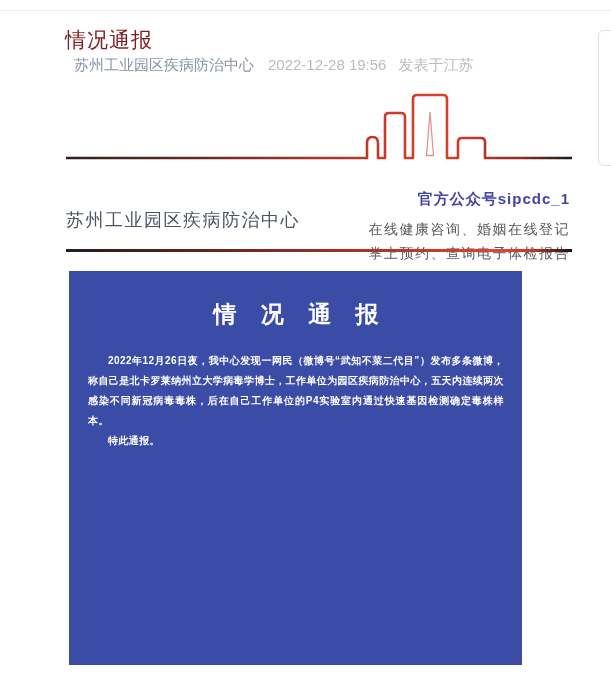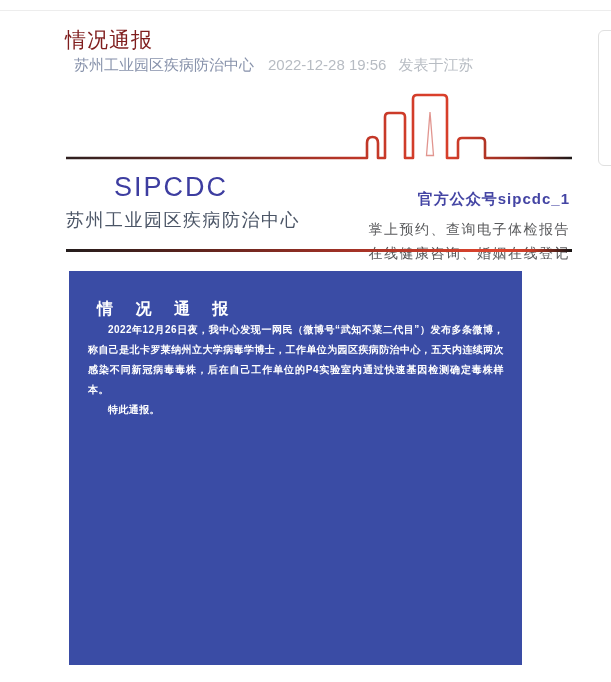--- a/index.html
+++ b/index.html
@@ -59,22 +59,22 @@
     background:linear-gradient(90deg,#241d1d 0%,#55221c 22%,#a03126 55%,#e0452e 86%,#c23a26 92%,#161313 100%);
   }
 
   
   .notice {
     position:absolute; left:69px; top:271px; width:453px; height:394px;
     background:#3a4ca5; color:#ffffff; overflow:hidden;
     padding:28px 18px 0 19px;
   }
   .notice-title {
-    font-size:16px; font-weight:bold;
-    letter-spacing:9px; text-indent:9px; 
+    text-align:center; font-size:23px; font-weight:bold;
+    letter-spacing:9px; text-indent:9px; margin-bottom:21px;
   }
   .notice-body p {
     font-size:10px; font-weight:bold; line-height:20px;
     text-indent:2em; text-align:justify; letter-spacing:0.4px;
   }
 </style>
 </head>
 <body>
 
 <div class="top-divider"></div>
@@ -100,27 +100,26 @@
       </linearGradient>
     </defs>
     <path d="M0,66 L301,66 L301,51 Q301,45 306.5,45 Q312,45 312,51 L312,66
              L319,66 L319,25 Q319,21 323,21 L335,21 Q339,21 339,25 L339,66
              L347,66 L347,7 Q347,3 351,3 L377,3 Q381,3 381,7 L381,66
              L392,66 L392,50 Q392,46 396,46 L415,46 Q419,46 419,50 L419,66
              L506,66" fill="none" stroke="url(#lineGrad)" stroke-width="2.6" stroke-linejoin="round"></path>
     <path d="M364,20 L360.5,63.5 L367.5,63.5 Z" fill="none" stroke="#dc837b" stroke-width="1.3" opacity="0.85"></path>
   </svg>
 
-  <div class="logo-en">SIPCDC</div>
   <div class="logo-cn">苏州工业园区疾病防治中心</div>
 
   <div class="banner-right">
     <div class="official">官方公众号sipcdc_1</div>
+    <div class="service-line">在线健康咨询、婚姻在线登记</div>
     <div class="service-line">掌上预约、查询电子体检报告</div>
-    <div class="service-line">在线健康咨询、婚姻在线登记</div>
   </div>
 
   <div class="banner-bottom-line"></div>
 </div>
 
 <div class="notice">
   <div class="notice-title">情 况 通 报</div>
   <div class="notice-body">
     <p>2022年12月26日夜，我中心发现一网民（微博号“武知不菜二代目”）发布多条微博，称自己是北卡罗莱纳州立大学病毒学博士，工作单位为园区疾病防治中心，五天内连续两次感染不同新冠病毒毒株，后在自己工作单位的P4实验室内通过快速基因检测确定毒株样本。</p>
     <p>特此通报。</p>

